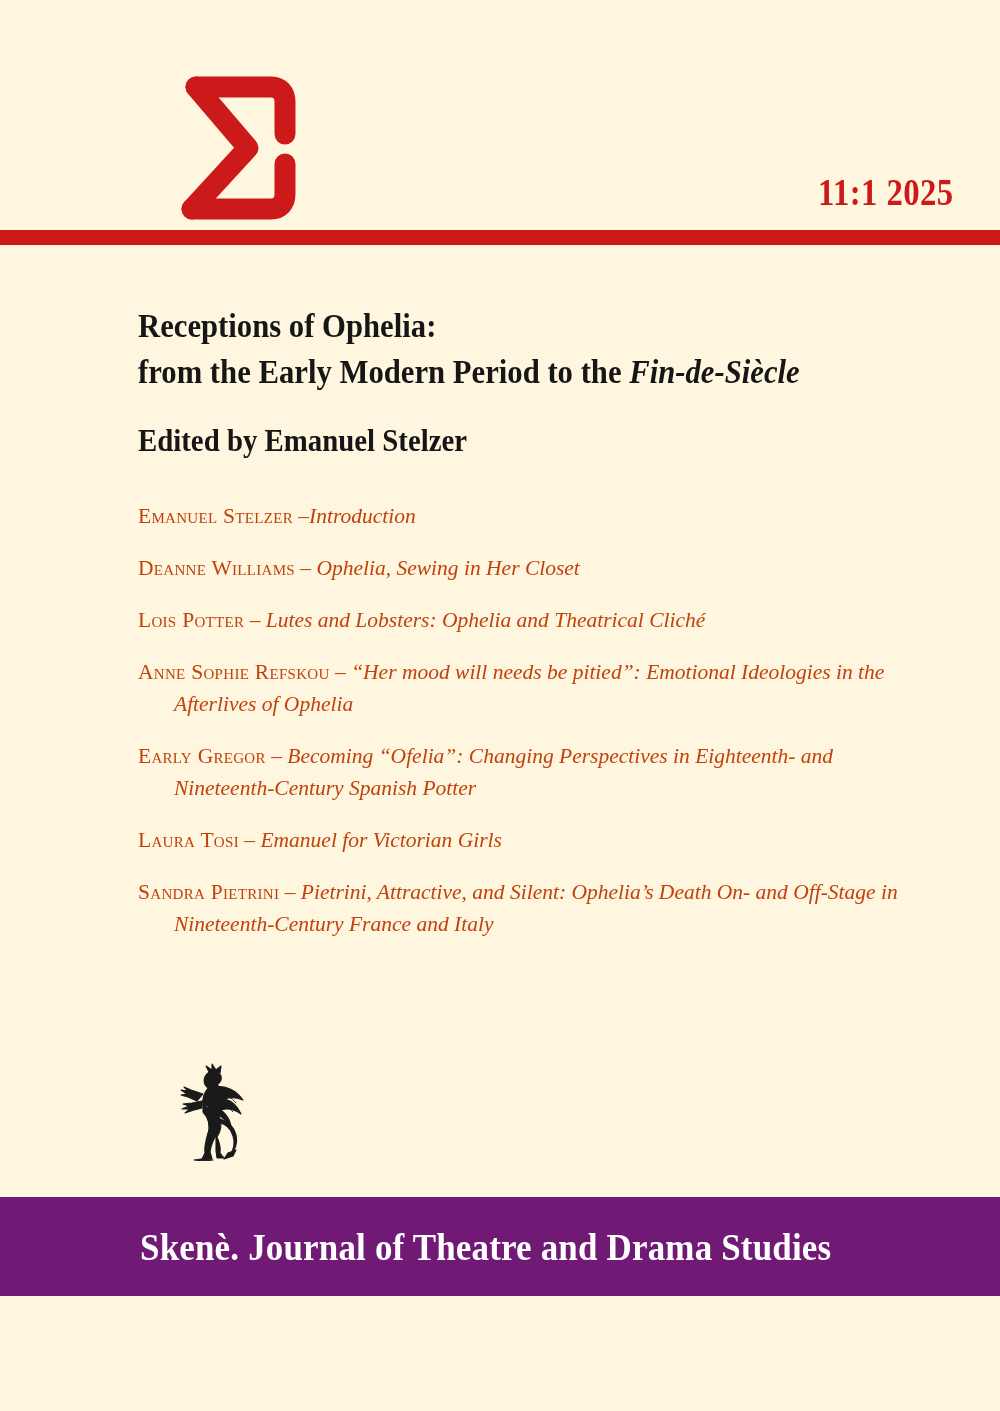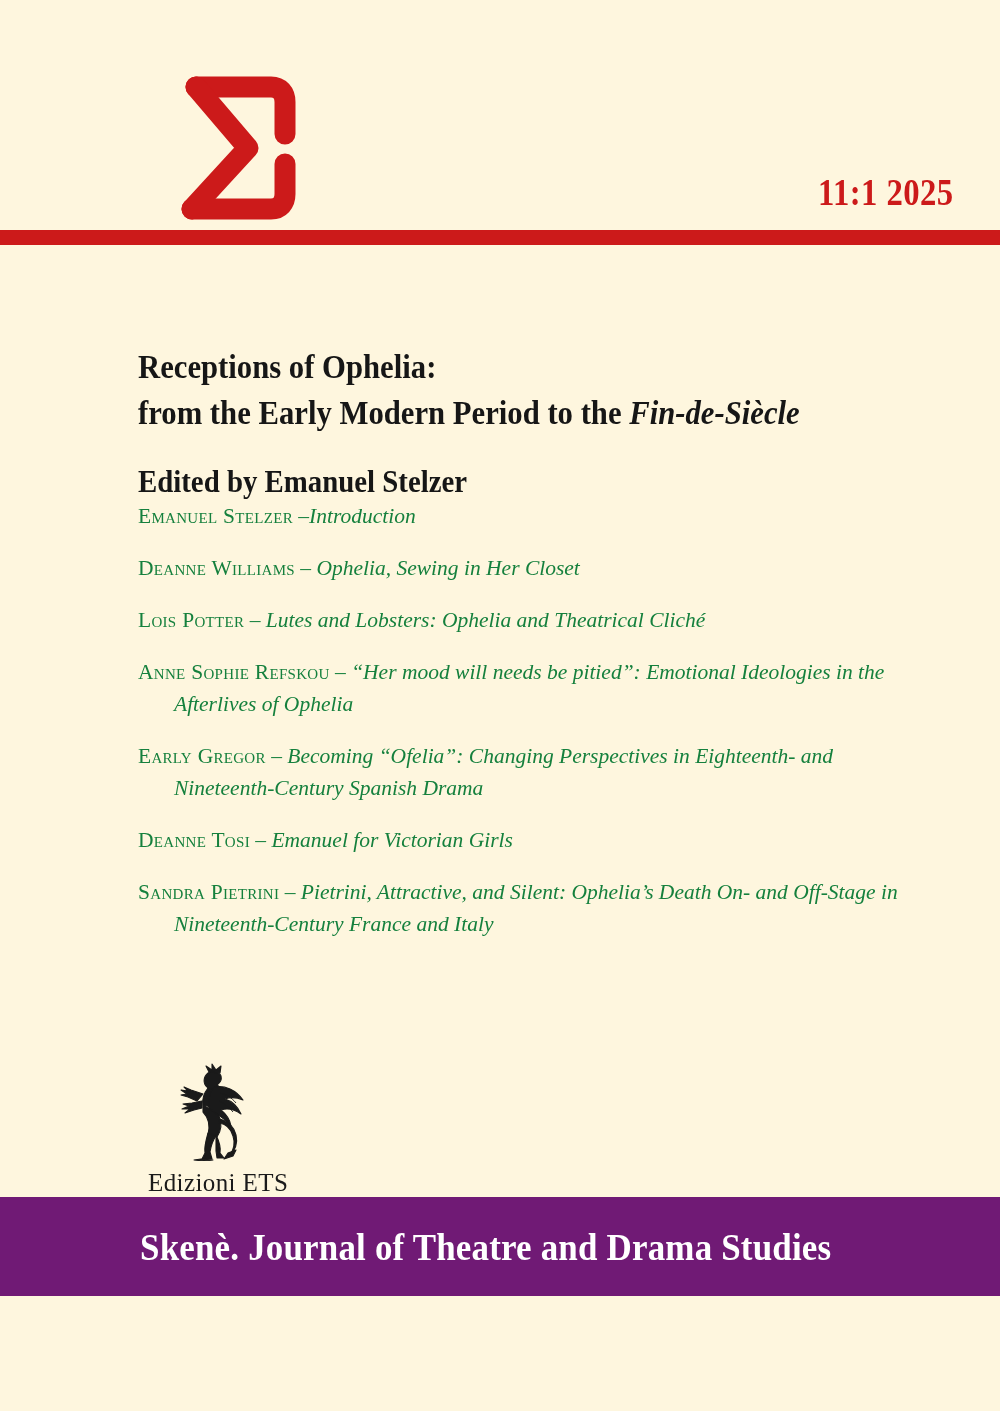--- a/index.html
+++ b/index.html
@@ -59,21 +59,20 @@
     height: 15px;
     background: #CC1A1A;
   }
 
   
   .title-block {
     position: absolute;
     left: 138px;
     top: 303px;
     width: 800px;
-    margin-top: 41px;
   }
   .cover-title {
     font-family: "Liberation Serif", serif;
     font-weight: bold;
     font-size: 33px;
     line-height: 46px;
     color: #161616;
     transform: scaleX(0.93);
     transform-origin: left top;
     white-space: nowrap;
@@ -97,21 +96,21 @@
   .contents {
     position: absolute;
     left: 138px;
     top: 500px;
     width: 790px;
   }
   .entry {
     margin-bottom: 20px;
     font-size: 21.5px;
     line-height: 32px;
-    color: #15803d;
+    color: #c2410c;
     padding-left: 36px;
     text-indent: -36px;
   }
   .entry:last-child {
     margin-bottom: 0;
   }
   .entry .author {
     font-variant: small-caps;
     font-style: normal;
     letter-spacing: 0.3px;
@@ -194,22 +193,22 @@
       <div><span>from the Early Modern Period to the </span><span class="it">Fin-de-Siècle</span></div>
     </div>
     <div class="editor-line">Edited by Emanuel Stelzer</div>
   </div>
 
   <div class="contents">
     <div class="entry"><span class="author">Emanuel Stelzer</span><span class="sep"> –</span><span class="art-title">Introduction</span></div>
     <div class="entry"><span class="author">Deanne Williams</span><span class="sep"> – </span><span class="art-title">Ophelia, Sewing in Her Closet</span></div>
     <div class="entry"><span class="author">Lois Potter</span><span class="sep"> – </span><span class="art-title">Lutes and Lobsters: Ophelia and Theatrical Cliché</span></div>
     <div class="entry"><span class="author">Anne Sophie Refskou</span><span class="sep"> – </span><span class="art-title">“Her mood will needs be pitied”: Emotional Ideologies in the Afterlives of Ophelia</span></div>
-    <div class="entry"><span class="author">Early Gregor</span><span class="sep"> – </span><span class="art-title">Becoming “Ofelia”: Changing Perspectives in Eighteenth- and Nineteenth-Century Spanish Drama</span></div>
-    <div class="entry"><span class="author">Deanne Tosi</span><span class="sep"> – </span><span class="art-title">Emanuel for Victorian Girls</span></div>
+    <div class="entry"><span class="author">Early Gregor</span><span class="sep"> – </span><span class="art-title">Becoming “Ofelia”: Changing Perspectives in Eighteenth- and Nineteenth-Century Spanish Potter</span></div>
+    <div class="entry"><span class="author">Laura Tosi</span><span class="sep"> – </span><span class="art-title">Emanuel for Victorian Girls</span></div>
     <div class="entry"><span class="author">Sandra Pietrini</span><span class="sep"> – </span><span class="art-title">Pietrini, Attractive, and Silent: Ophelia’s Death On- and Off-Stage in Nineteenth-Century France and Italy</span></div>
   </div>
 
   <div class="publisher">
     <svg class="griffin" viewBox="0 0 84 98" aria-hidden="true">
       <g fill="#1a1a1a" stroke="#1a1a1a" stroke-width="1.1" stroke-linejoin="round">
 
         <path d="M44 10 C49 7 55 8 57 13 C58 17 56 20 53 22 L57 25 L50 25 L47 29 L43 24
                  C39 21 39 14 44 10 Z"></path>
 
@@ -231,20 +230,19 @@
         <path d="M44 70 C42 77 40 84 41 90 L38 96 L48 96 L46 89 C47 83 49 77 52 73 Z"></path>
         <path d="M37 96 L30 97 L40 98 L49 97 Z"></path>
 
         <path d="M52 72 C55 78 57 84 56 90 L60 95 L53 95 L52 88 Z"></path>
 
         <path d="M56 56 C64 58 70 64 72 72 C74 80 71 88 66 92
                  C70 86 71 79 69 73 C67 66 62 61 55 60 Z"></path>
         <path d="M64 90 L60 96 L69 93 L72 87 Z"></path>
       </g>
     </svg>
-    <div class="publisher-name">Edizioni ETS</div>
   </div>
 
   <div class="bottom-banner">
     <div class="banner-text">Skenè. Journal of Theatre and Drama Studies</div>
   </div>
 
 </div>
 
 </body></html>

